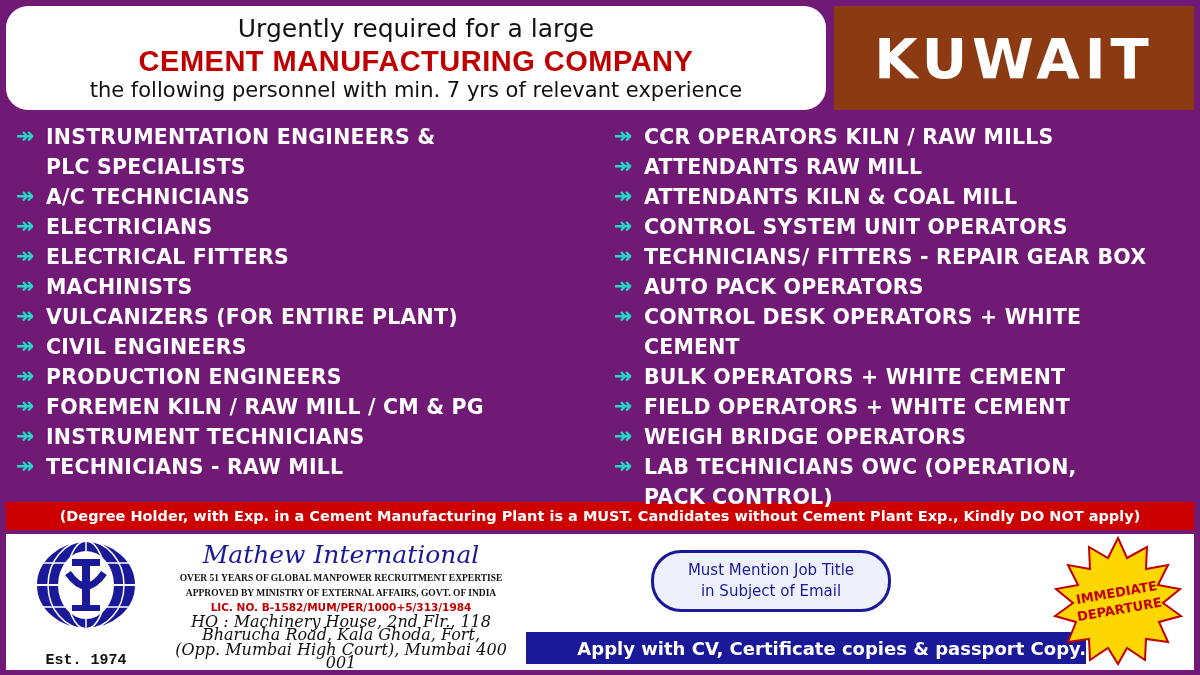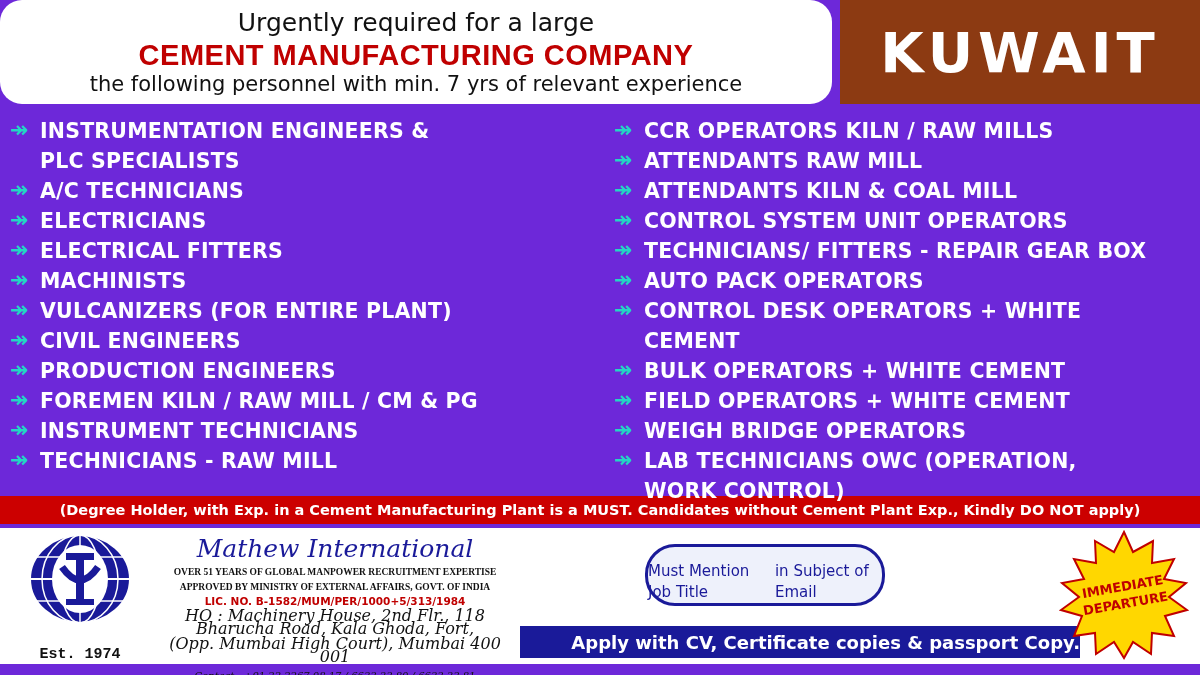--- a/index.html
+++ b/index.html
@@ -5,21 +5,22 @@
   * { box-sizing: border-box; margin: 0; padding: 0; }
   html, body {
     width: 1200px; height: 675px;
     font-family: "Liberation Sans", sans-serif;
     background: #ffffff;
     overflow: hidden;
   }
   .poster {
     position: relative;
     width: 1200px; height: 675px;
-    background: #6d28d9;
+    background: #701a75;
+    padding: 6px;
   }
 
   
   .header {
     display: flex;
     gap: 8px;
     height: 104px;
   }
   .header-left {
     flex: 1;
@@ -193,22 +194,22 @@
     padding-top: 10px;
   }
   .must-mention {
     width: 240px;
     height: 62px;
     margin: 6px auto 0 auto;
     background: #eef1fb;
     border: 3px solid #1a1a99;
     border-radius: 30px;
     display: flex;
-    flex-direction: row;
-    align-items: flex-end;
+    flex-direction: column;
+    align-items: center;
     justify-content: center;
     color: #1a1a99;
     font-size: 15px;
     font-family: "DejaVu Sans", sans-serif;
     line-height: 21px;
     margin-left: 135px;
   }
   .apply-bar {
     position: absolute;
     left: 10px;
@@ -361,21 +362,21 @@
         <div class="job">
           <span class="arrow">↠</span>
           <span class="job-text">WEIGH BRIDGE OPERATORS</span>
         </div>
         <div class="job">
           <span class="arrow">↠</span>
           <span class="job-text">LAB TECHNICIANS OWC (OPERATION,</span>
         </div>
         <div class="job cont">
           <span class="arrow">↠</span>
-          <span class="job-text">WORK CONTROL)</span>
+          <span class="job-text">PACK CONTROL)</span>
         </div>
       </div>
   </div>
 
   <div class="note-bar">
     <span>(Degree Holder, with Exp. in a Cement Manufacturing Plant is a MUST. Candidates without Cement Plant Exp., Kindly DO NOT apply)</span>
   </div>
 
   <div class="footer">
 

